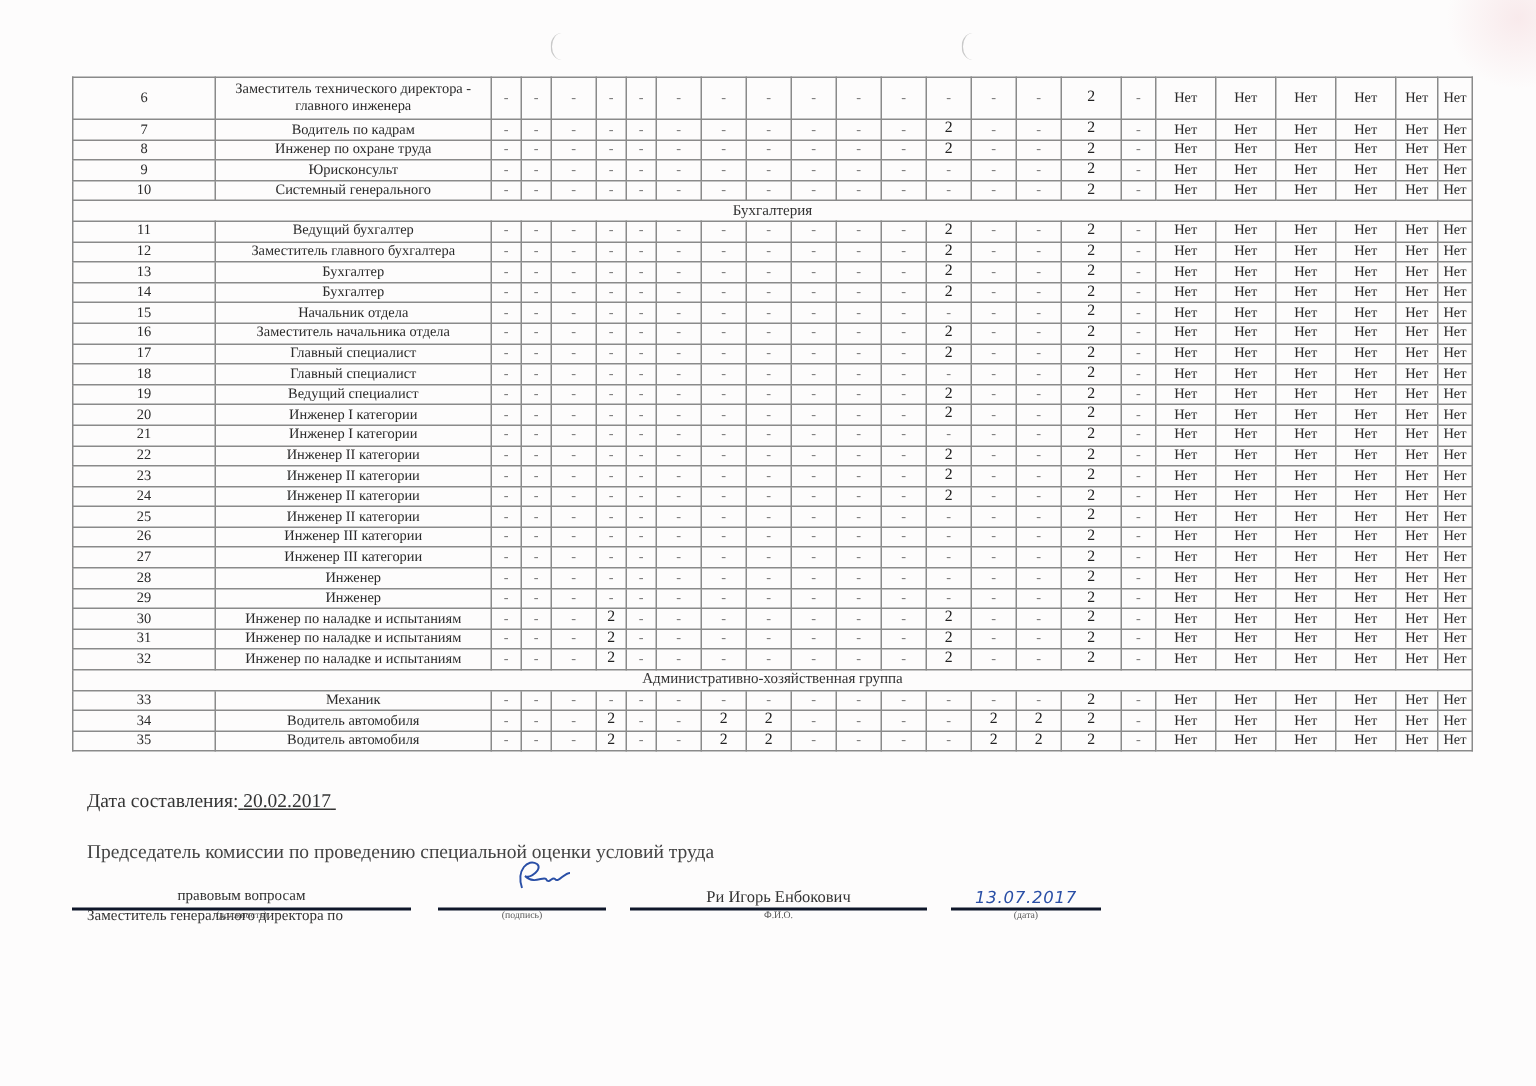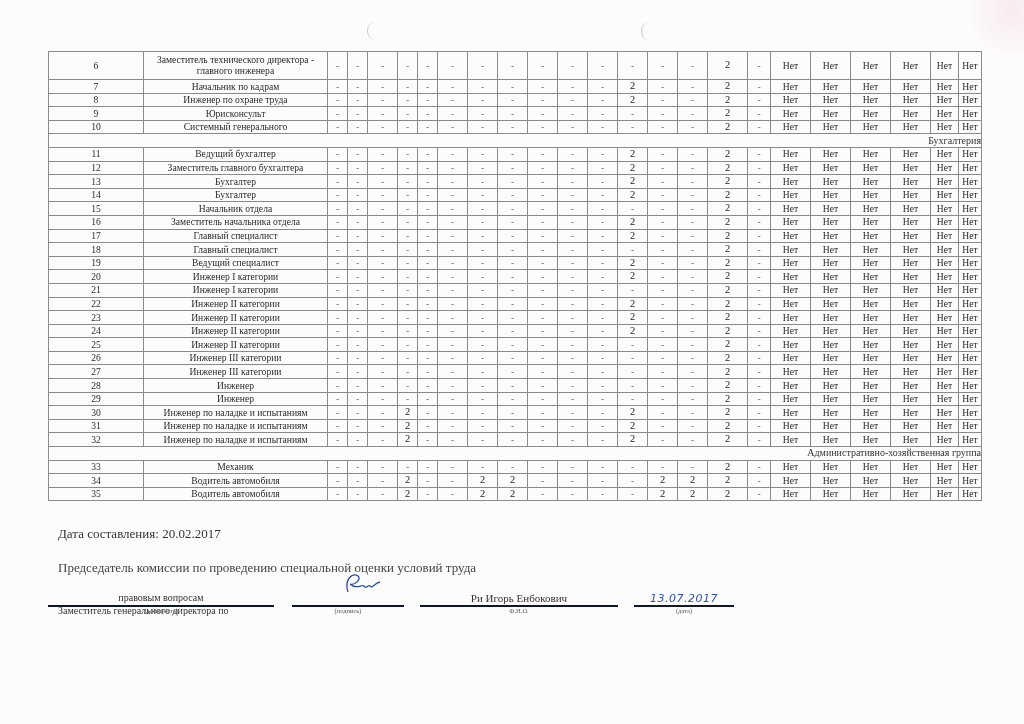--- a/index.html
+++ b/index.html
@@ -26,26 +26,26 @@
   table.grid td {
     border: 1px solid #8a8a8a;
     text-align: center; vertical-align: middle;
     padding: 0; height: 12.6px; white-space: nowrap; overflow: hidden;
   }
   table.grid td.d { color: #777; }
   table.grid td.v { color: #222; font-size: 10.5px; }
   table.grid td.title { font-size: 9.6px; }
   table.grid tr.tall td { height: 27px; }
   table.grid tr.tall td.title { white-space: normal; line-height: 1.1; }
-  table.grid tr.section td { height: 12.6px; font-size: 10px; color: #333; text-align: right; }
+  table.grid tr.section td { height: 12.6px; font-size: 10px; color: #333; }
   table.grid td.no { font-size: 9.6px; }
 
   .footer { position: absolute; left: 58px; }
   .date-line { top: 526px; font-size: 13px; color: #333; }
-  .date-line .u { }
+  .date-line .u { text-decoration: underline; }
   .chair { top: 560px; font-size: 13px; color: #444; }
   .pos1 { position: absolute; left: 58px; top: 605px; font-size: 10px; color: #333; }
   .sigrow { position: absolute; top: 592px; font-size: 10px; color: #333; }
   .line { position: absolute; border-bottom: 2px solid #0f172a; height: 13px; text-align: center; }
   .cap { position: absolute; top: 607px; font-size: 6.5px; color: #555; text-align: center; }
   .signature { position: absolute; left: 340px; top: 570px; width: 40px; height: 28px; }
   .hdate { color: #2a4fa6; font-style: italic; font-family: "DejaVu Sans", sans-serif; font-size: 11px; letter-spacing: 0.5px; }
 </style>
 </head>
 <body>
@@ -103,21 +103,21 @@
         <td class="d">-</td>
         <td>Нет</td>
         <td>Нет</td>
         <td>Нет</td>
         <td>Нет</td>
         <td>Нет</td>
         <td>Нет</td>
       </tr>
       <tr>
         <td class="no">7</td>
-        <td class="title">Начальник по кадрам</td>
+        <td class="title">Водитель по кадрам</td>
         <td class="d">-</td>
         <td class="d">-</td>
         <td class="d">-</td>
         <td class="d">-</td>
         <td class="d">-</td>
         <td class="d">-</td>
         <td class="d">-</td>
         <td class="d">-</td>
         <td class="d">-</td>
         <td class="d">-</td>

